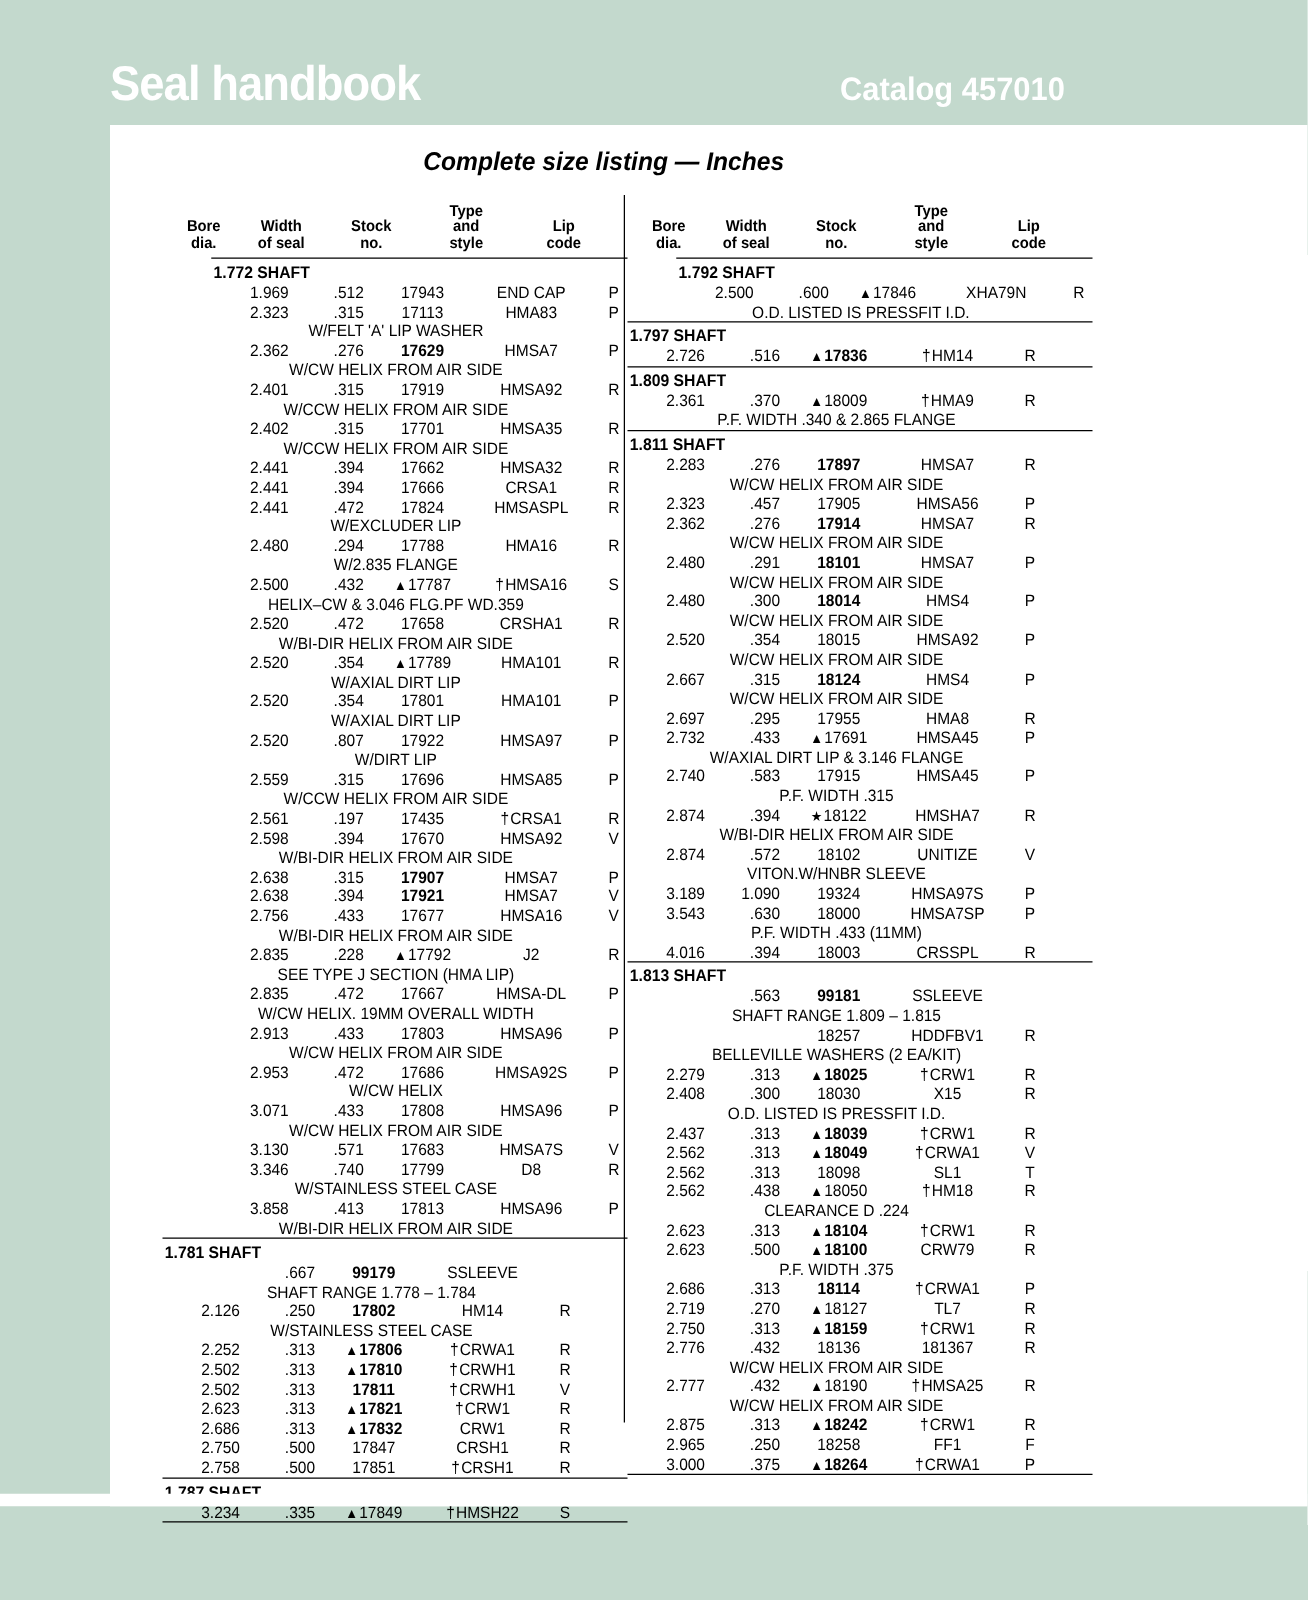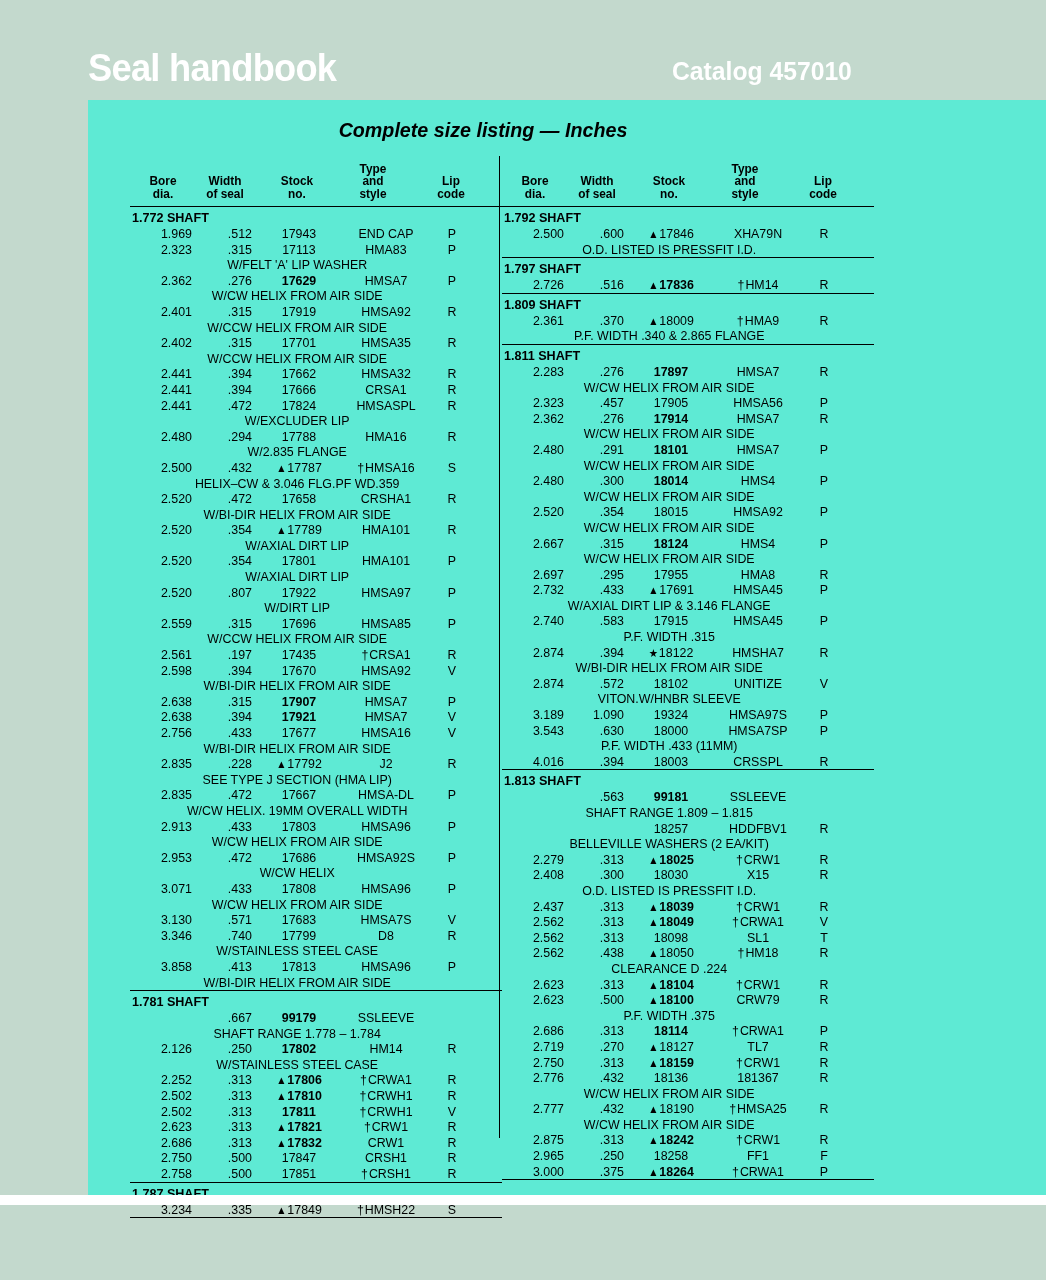--- a/index.html
+++ b/index.html
@@ -42,21 +42,21 @@
     transform: scaleX(0.95);
     transform-origin: left center;
     white-space: nowrap;
   }
 
   
   #page {
     position: absolute;
     left: 88px; top: 100px;
     width: 958px; height: 1105px;
-    background: #5eead4;
+    background: #ffffff;
   }
   
   #page-foot-fill {
     position: absolute;
     left: 0; top: 1195px;
     width: 1046px; height: 10px;
     background: #ffffff;
   }
 
   #doc-title {
@@ -106,21 +106,21 @@
     line-height: 12.8px;
     bottom: 5px;
     transform: scaleX(0.94);
   }
   .hdr-bore  { left: 0px;   width: 66px; }
   .hdr-width { left: 62px;  width: 66px; }
   .hdr-stock { left: 128px; width: 78px; }
   .hdr-type  { left: 200px; width: 86px; }
   .hdr-lip   { left: 288px; width: 66px; }
 
-  .rule-top    { border-top: 1.6px solid #000; }
+  .rule-top    { border-top: 1.6px solid #000; margin-left: 39px; }
   .rule-sect   { border-top: 1.6px solid #000; }
   .rule-bottom { border-top: 1.6px solid #000; }
 
   .sect { padding-top: 1px; }
 
   
   .shaft-head {
     font-weight: bold;
     font-size: 13.4px;
     padding: 2px 0 1px 2px;

